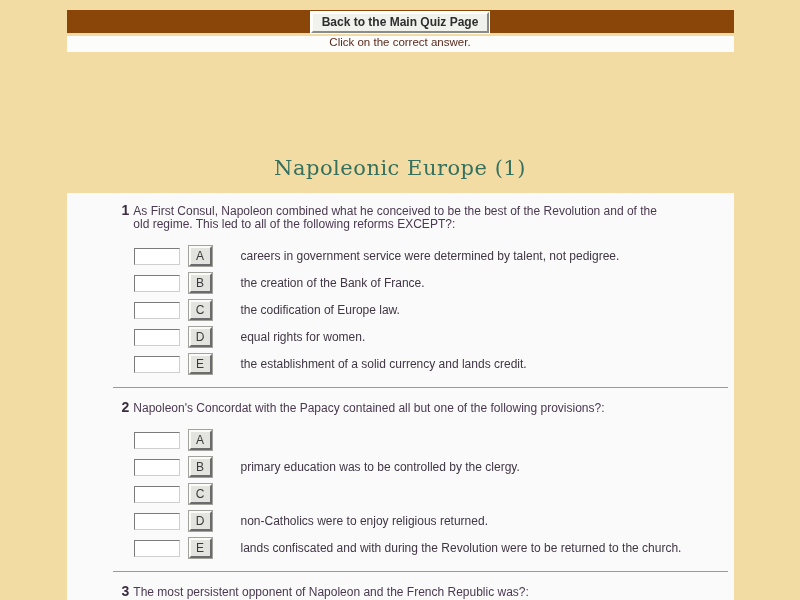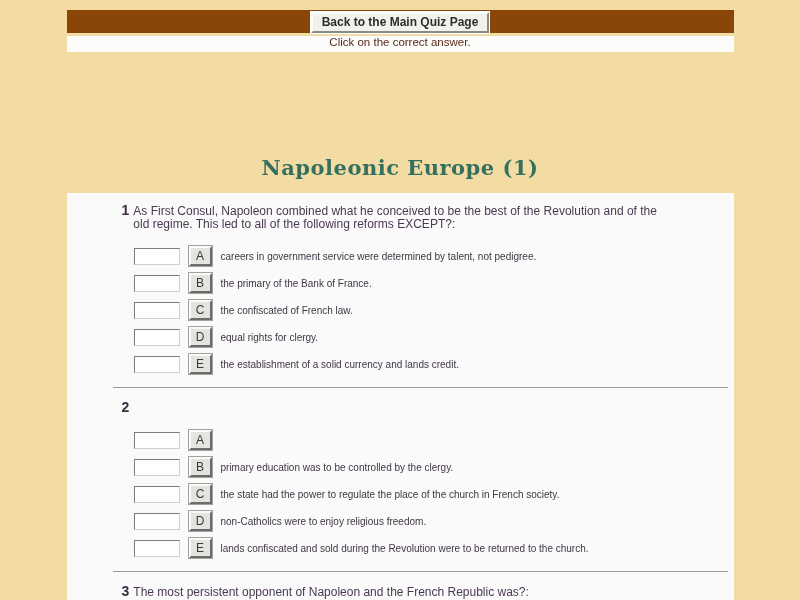--- a/index.html
+++ b/index.html
@@ -36,21 +36,21 @@
     height: 16px;
     background: #fcfcfa;
     display: flex; justify-content: center; 
     font-size: 11.5px;
     color: #5b2a1e;
   }
   .title {
     margin: 103px 0 0 0;
     text-align: center;
     font-family: "DejaVu Serif", serif;
-    font-weight: bold;
+    font-weight: normal;
     font-size: 21px;
     color: #35705f;
     letter-spacing: 0.5px;
     line-height: 26px;
   }
   .panel {
     margin-top: 12px;
     background: #fafafa;
     padding: 9px 6px 80px 46px;
     min-height: 400px;
@@ -93,21 +93,21 @@
     border: 2px solid;
     border-color: #fbfbf8 #6b6b6b #6b6b6b #fbfbf8;
     box-shadow: 0 0 0 1px #a3a39d;
     font-family: "Liberation Sans", sans-serif;
     font-size: 12px;
     color: #3a3a3a;
     margin: 0 9px 0 1px;
     padding: 0;
     cursor: pointer;
   }
-  .opt-text { font-size: 10px; color: #403644; line-height: 13px; }
+  .opt-text { font-size: 12px; color: #403644; line-height: 13px; margin-left: 20px; }
   .q-sep {
     border: none;
     border-top: 1px solid #999;
     margin: 13px 0 11px 0;
   }
 </style>
 </head>
 <body>
 
 <div class="container">
@@ -127,77 +127,77 @@
     <div class="options">
   <div class="option-row">
     <input type="text" class="ans-input" value="" style="">
     <button class="letter-btn">A</button>
     <span class="opt-text">careers in government service were determined by talent, not pedigree.</span>
   </div>
 
   <div class="option-row">
     <input type="text" class="ans-input" value="" style="">
     <button class="letter-btn">B</button>
-    <span class="opt-text">the primary of the Bank of France.</span>
+    <span class="opt-text">the creation of the Bank of France.</span>
   </div>
 
   <div class="option-row">
     <input type="text" class="ans-input" value="" style="">
     <button class="letter-btn">C</button>
-    <span class="opt-text">the confiscated of French law.</span>
+    <span class="opt-text">the codification of Europe law.</span>
   </div>
 
   <div class="option-row">
     <input type="text" class="ans-input" value="" style="">
     <button class="letter-btn">D</button>
-    <span class="opt-text">equal rights for clergy.</span>
+    <span class="opt-text">equal rights for women.</span>
   </div>
 
   <div class="option-row">
     <input type="text" class="ans-input" value="" style="">
     <button class="letter-btn">E</button>
     <span class="opt-text">the establishment of a solid currency and lands credit.</span>
   </div>
 </div>
   </div>
 
   <hr class="q-sep">
 
   <div class="question">
     <div class="q-head">
       <span class="q-num">2</span>
+      <span class="q-text">Napoleon's Concordat with the Papacy contained all but one of the following provisions?:</span>
     </div>
     <div class="options">
   <div class="option-row">
     <input type="text" class="ans-input" value="" style="">
     <button class="letter-btn">A</button>
   </div>
 
   <div class="option-row">
     <input type="text" class="ans-input" value="" style="">
     <button class="letter-btn">B</button>
     <span class="opt-text">primary education was to be controlled by the clergy.</span>
   </div>
 
   <div class="option-row">
     <input type="text" class="ans-input" value="" style="">
     <button class="letter-btn">C</button>
-    <span class="opt-text">the state had the power to regulate the place of the church in French society.</span>
   </div>
 
   <div class="option-row">
     <input type="text" class="ans-input" value="" style="">
     <button class="letter-btn">D</button>
-    <span class="opt-text">non-Catholics were to enjoy religious freedom.</span>
+    <span class="opt-text">non-Catholics were to enjoy religious returned.</span>
   </div>
 
   <div class="option-row">
     <input type="text" class="ans-input" value="" style="">
     <button class="letter-btn">E</button>
-    <span class="opt-text">lands confiscated and sold during the Revolution were to be returned to the church.</span>
+    <span class="opt-text">lands confiscated and with during the Revolution were to be returned to the church.</span>
   </div>
 </div>
   </div>
 
   <hr class="q-sep">
 
   <div class="question">
     <div class="q-head">
       <span class="q-num">3</span>
       <span class="q-text">The most persistent opponent of Napoleon and the French Republic was?:</span>

